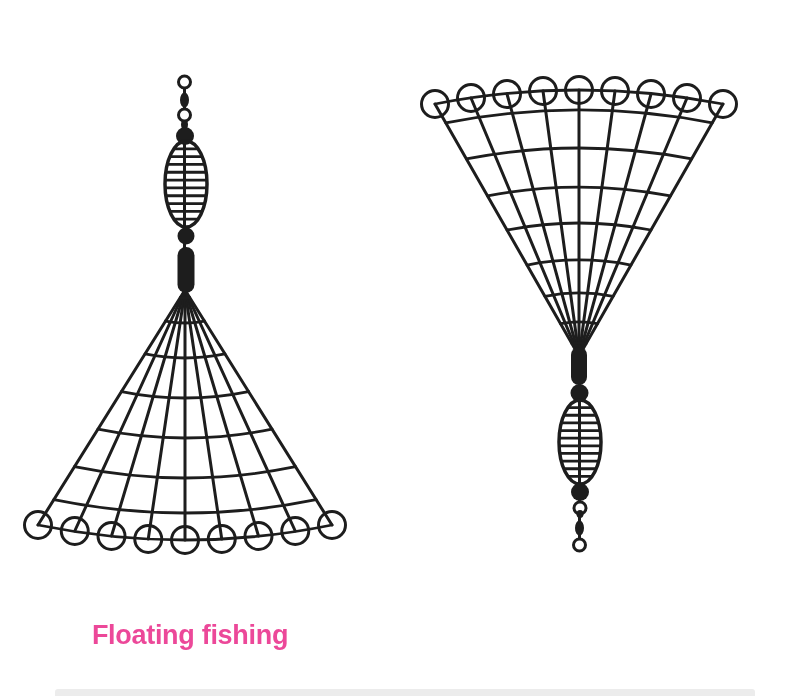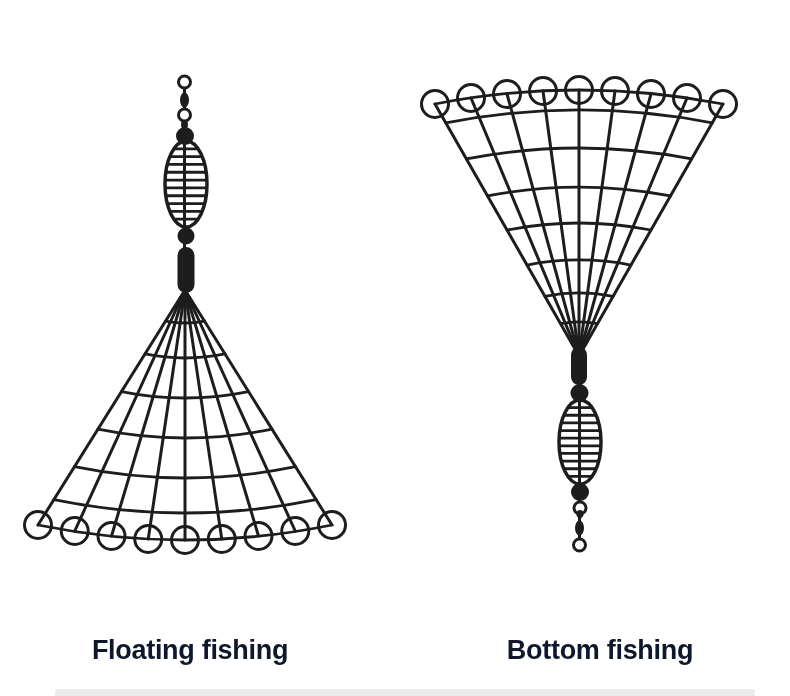--- a/index.html
+++ b/index.html
@@ -17,26 +17,26 @@
     height: 696px;
     background: #ffffff;
   }
   svg.illustration {
     position: absolute;
     left: 0;
     top: 0;
   }
   .caption {
     position: absolute;
-    top: 635px;
+    top: 620px;
     transform: translateX(-50%);
     font-size: 27px;
     font-weight: 700;
     letter-spacing: -0.3px;
-    color: #0f172a;
+    color: #ec4899;
     white-space: nowrap;
   }
   #caption-floating { left: 190px; }
   #caption-bottom   { left: 600px; }
   .bottom-strip {
     position: absolute;
     left: 55px;
     top: 689px;
     width: 700px;
     height: 7px;
@@ -151,15 +151,14 @@
           </g>
           <circle cx="580" cy="492" r="9" fill="#1d1d1d" stroke="none"></circle>
           <circle cx="580" cy="508" r="6" fill="#ffffff"></circle>
           <ellipse cx="580" cy="514" rx="3.5" ry="4" fill="#1d1d1d" stroke="none"></ellipse>
           <ellipse cx="579.5" cy="528" rx="4.5" ry="7.5" fill="#1d1d1d" stroke="none"></ellipse>
           <circle cx="579.5" cy="545" r="6" fill="#ffffff"></circle>
         </g>
       </g>
     </svg>
   <div class="caption" id="caption-floating">Floating fishing</div>
-  <div class="caption" id="caption-bottom">Bottom fishing</div>
   <div class="bottom-strip" style="background: rgb(236, 236, 236);"></div>
 </div>
 
 </body></html>

